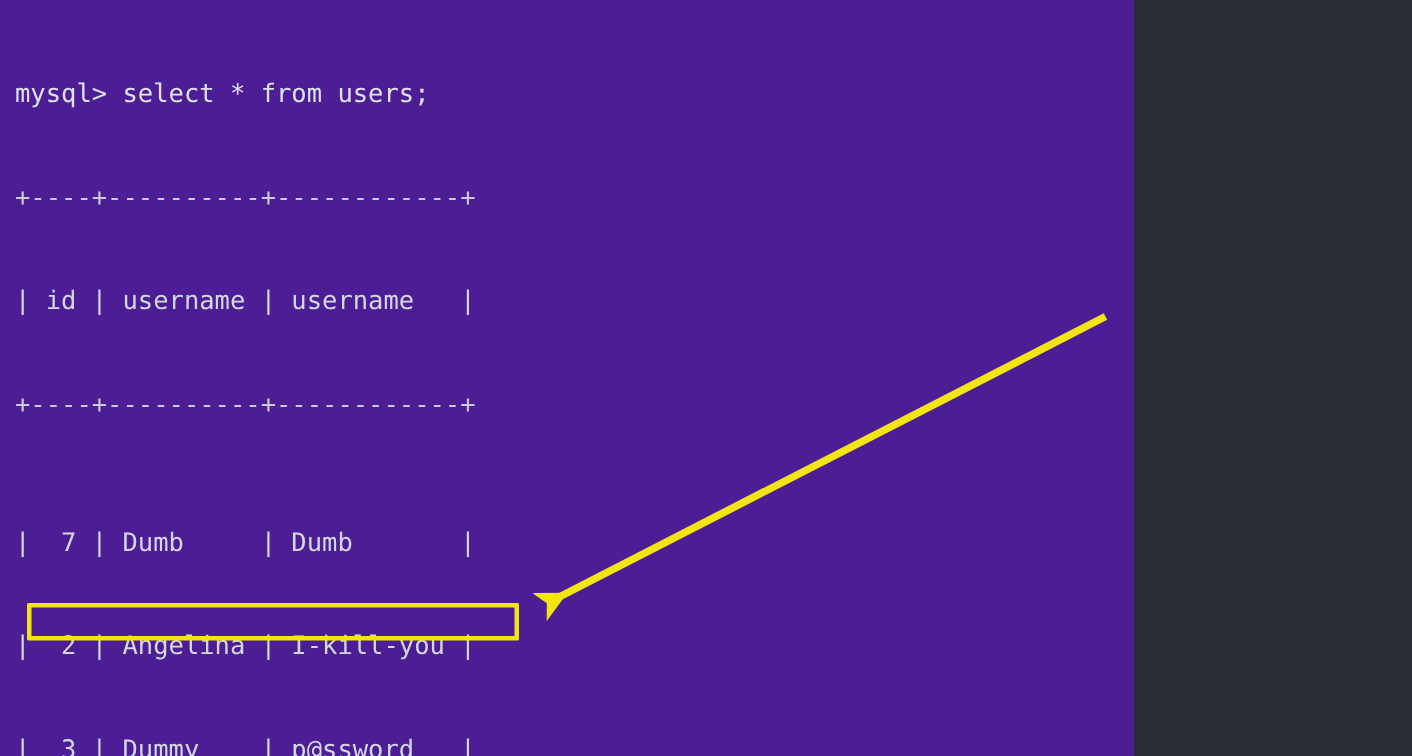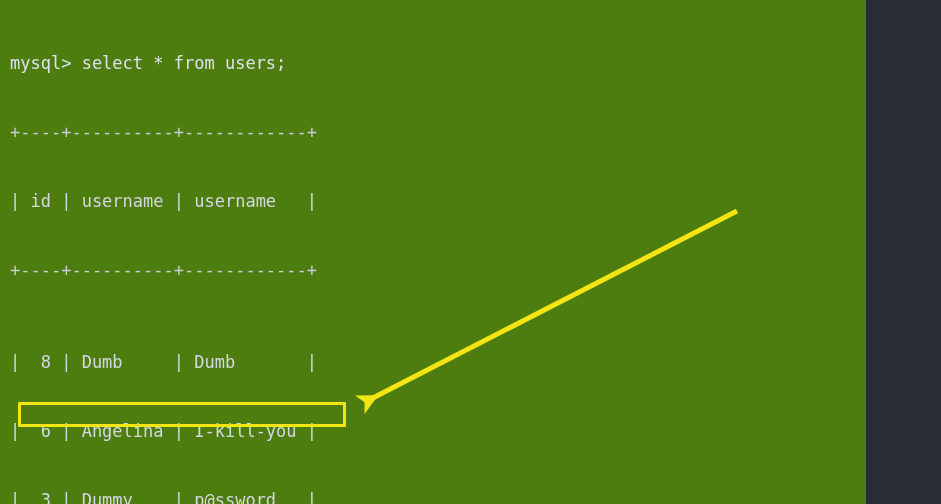--- a/index.html
+++ b/index.html
@@ -2,23 +2,23 @@
 <html><head>
 <meta charset="utf-8">
 <style>
   html, body {
     margin: 0;
     padding: 0;
     background: #282c34;
   }
   #screen {
     position: relative;
-    width: 866px;
+    width: 756px;
     height: 504px;
-    background: #4d7c0f;
+    background: #4c1d95;
     overflow: hidden;
     font-family: "DejaVu Sans Mono", "Liberation Mono", monospace;
   }
   #terminal {
     position: absolute;
     left: 10px;
     top: 6px;
     font-size: 17px;
     line-height: 23px;
     letter-spacing: 0px;
@@ -58,22 +58,22 @@
 <body>
 
 <div id="screen">
 
   <div id="terminal">
     <div class="tline prompt">mysql&gt; select * from users;</div>
     <div class="tline sep">+----+----------+------------+</div>
     <div class="tline">| id | username | username   |</div>
     <div class="tline sep">+----+----------+------------+</div>
 
-    <div class="tline">|  8 | Dumb     | Dumb       |</div>
-    <div class="tline">|  6 | Angelina | I-kill-you |</div>
+    <div class="tline">|  7 | Dumb     | Dumb       |</div>
+    <div class="tline">|  2 | Angelina | I-kill-you |</div>
     <div class="tline">|  3 | Dummy    | p@ssword   |</div>
     
     
     
     
     
     
     
     
     

